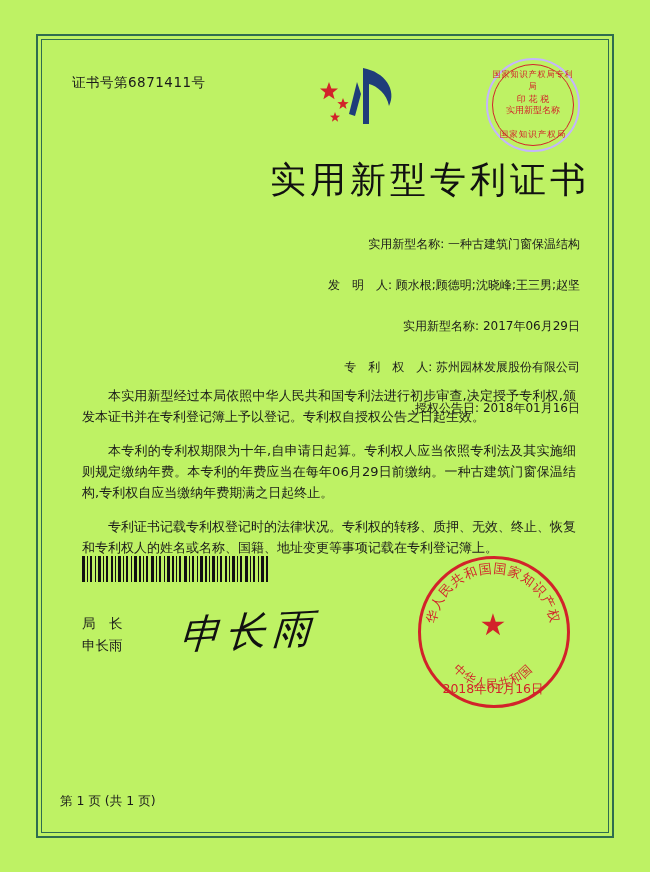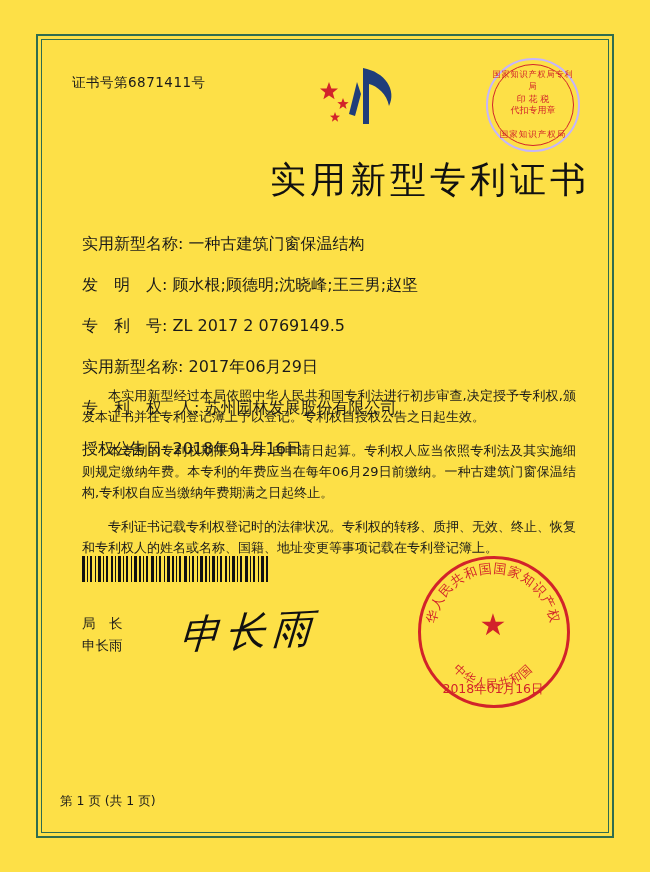--- a/index.html
+++ b/index.html
@@ -6,21 +6,21 @@
   body{
     width:650px;height:872px;
     background:#ffffff;
     font-family:"Liberation Serif","DejaVu Serif",serif;
     color:#1a1a1a;
     overflow:hidden;
   }
   .page{
     position:relative;
     width:650px;height:872px;
-    background:#fde047;
+    background:#bef264;
   }
   
   .border-outer{
     position:absolute;
     left:36px;top:34px;right:36px;bottom:34px;
     border:2px solid #2f6d4f;
   }
   .border-inner{
     position:absolute;
     left:41px;top:39px;right:41px;bottom:39px;
@@ -81,22 +81,23 @@
     font-size:36px;
     font-weight:normal;
     letter-spacing:4px;
     font-family:"DejaVu Serif","Liberation Serif",serif;
     color:#111;
   }
 
   
   .fields{
     position:absolute;left:22px;right:10px;top:178px;
-    font-size:16px;
-    font-family:"DejaVu Sans","Liberation Sans",sans-serif;
+    font-size:12px;
+    font-family:"DejaVu Sans","Liberation Sans",sans-serif;
+    text-align:right;
   }
   .field{
     margin-bottom:21px;
     line-height:20px;
     white-space:nowrap;
   }
   .field .lbl{display:inline;}
   .field .val{display:inline;}
 
   
@@ -186,39 +187,35 @@
           <polygon points="30,48 31.3,51.6 35.1,51.8 32.1,54.1 33.1,57.8 30,55.6 26.9,57.8 27.9,54.1 24.9,51.8 28.7,51.6"></polygon>
         </g>
       </svg>
     </div>
 
     <div class="seal-top">
       <div class="ring"></div>
       <div class="arc-top">国家知识产权局专利局</div>
       <div class="mid">
         <div>印 花 税</div>
-        <div>代扣专用章</div>
+        <div>实用新型名称</div>
       </div>
       <div class="arc-bottom">国家知识产权局</div>
     </div>
 
     <div class="title">实用新型专利证书</div>
 
     <div class="fields">
       <div class="field">
         <span class="lbl">实用新型名称:</span>
         <span class="val">一种古建筑门窗保温结构</span>
       </div>
       <div class="field">
         <span class="lbl">发　明　人:</span>
         <span class="val">顾水根;顾德明;沈晓峰;王三男;赵坚</span>
-      </div>
-      <div class="field">
-        <span class="lbl">专　利　号:</span>
-        <span class="val">ZL 2017 2 0769149.5</span>
       </div>
       <div class="field">
         <span class="lbl">实用新型名称:</span>
         <span class="val">2017年06月29日</span>
       </div>
       <div class="field">
         <span class="lbl">专　利　权　人:</span>
         <span class="val">苏州园林发展股份有限公司</span>
       </div>
       <div class="field">

